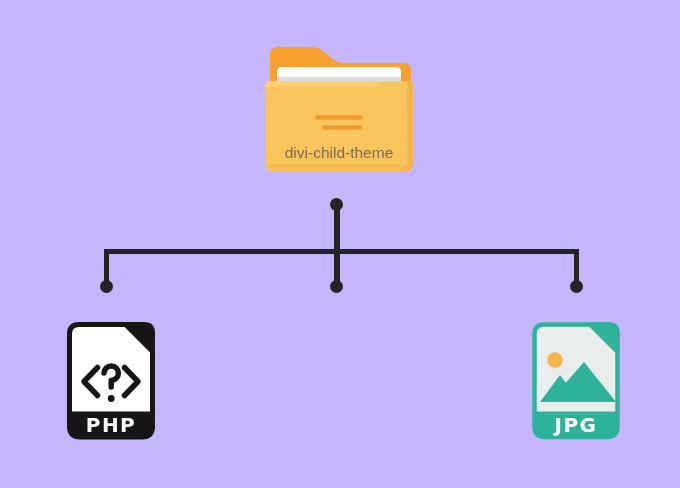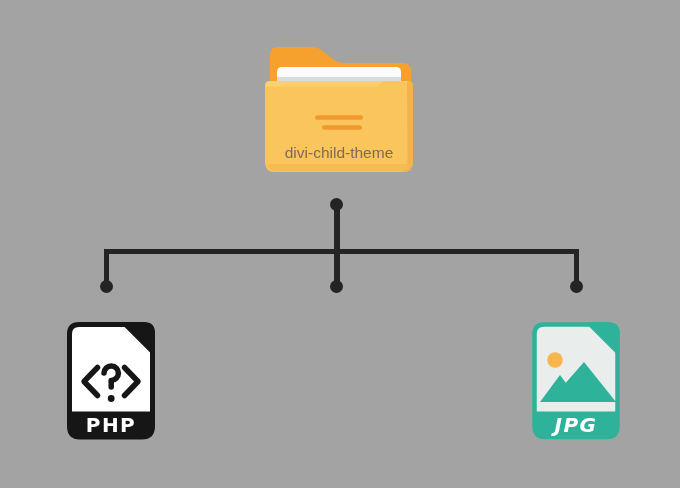--- a/index.html
+++ b/index.html
@@ -1,40 +1,40 @@
 <!DOCTYPE html>
 <html><head>
 <meta charset="utf-8">
 <style>
   html, body { margin: 0; padding: 0; background: #ffffff; }
   .canvas {
     position: relative;
     width: 680px;
     height: 488px;
-    background: #a3a3a3;
+    background: #c4b5fd;
     overflow: hidden;
     font-family: "Liberation Sans", sans-serif;
   }
   .abs { position: absolute; }
   
   .conn { position: absolute; background: #242424; }
   .conn.dot { border-radius: 50%; }
   #conn-dot-top    { left: 330px; top: 198px; width: 13px; height: 13px; }
   #conn-stem       { left: 333.5px; top: 205px; width: 6px; height: 81px; }
   #conn-bar        { left: 103.5px; top: 249px; width: 475px; height: 5px; }
   #conn-drop-left  { left: 104px; top: 249px; width: 5px; height: 37px; }
   #conn-drop-right { left: 573.5px; top: 249px; width: 5px; height: 37px; }
   #conn-dot-left   { left: 100px;   top: 279.5px; width: 13px; height: 13px; }
   #conn-dot-mid    { left: 330px;   top: 279.5px; width: 13px; height: 13px; }
   #conn-dot-right  { left: 569.5px; top: 279.5px; width: 13px; height: 13px; }
 
   #folder-icon { left: 265px; top: 47px; width: 148px; height: 126px; }
   #php-file-icon { left: 67px;  top: 322px; width: 108px; height: 118px; }
   #css-file-icon { left: 297px; top: 322px; width: 88px; height: 118px; }
-  #jpg-file-icon { left: 532px; top: 322px; width: 88px; height: 118px; font-style: italic; }
+  #jpg-file-icon { left: 532px; top: 322px; width: 88px; height: 118px; }
 
   svg { display: block; }
   .folder-label-text {
     font-family: "Liberation Sans", sans-serif;
     font-size: 15.5px;
     fill: #7D6B54;
   }
   .band-text {
     font-family: "DejaVu Sans", "Liberation Sans", sans-serif;
     font-size: 20px;

